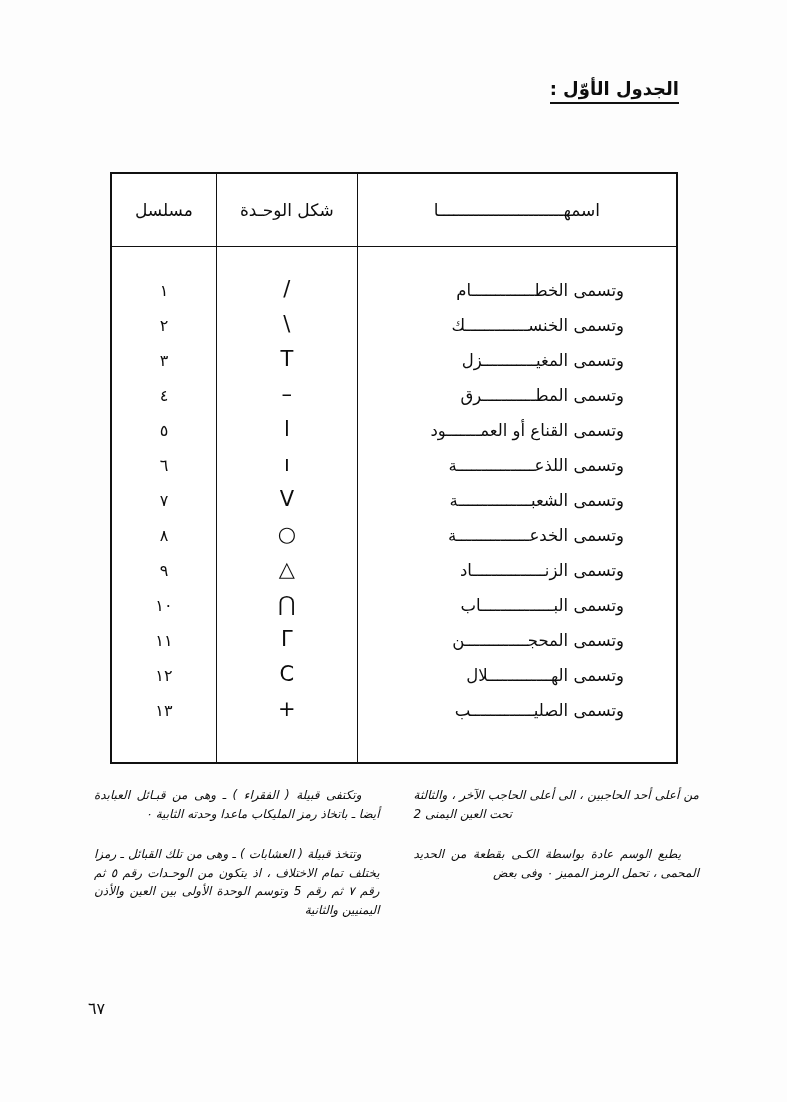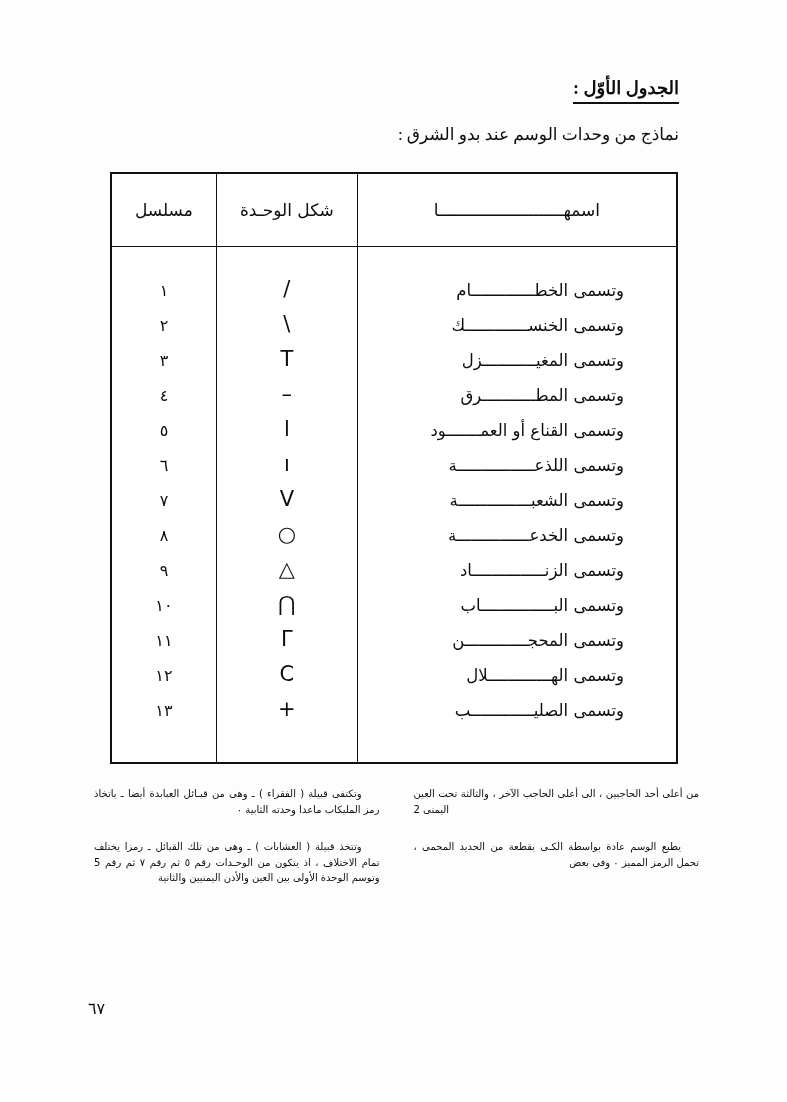--- a/index.html
+++ b/index.html
@@ -15,21 +15,20 @@
   .page{
     position:absolute;inset:0;
     background:#fdfdfd;
   }
 
   
   .heading-area{
     position:absolute;
     top:78px; right:108px; left:108px;
     text-align:right;
-    font-family:Liberation Serif, serif;
   }
   .table-title{
     font-size:18px;
     font-weight:bold;
     letter-spacing:0.5px;
     display:inline-block;
     border-bottom:2px solid #111;
     padding-bottom:2px;
     margin:0 0 0 0;
     line-height:1.2;
@@ -121,26 +120,27 @@
   
   .lower{
     position:absolute;
     top:786px; left:86px; right:88px;
     display:flex;
     flex-direction:row-reverse;
     gap:26px;
   }
   .col{width:50%;}
   .para{
-    font-size:10px;
+    font-size:12px;
     line-height:1.55;
     text-align:justify;
     text-align-last:right;
     direction:rtl;
     margin:0 0 22px 8px;
+    font-style:italic;
   }
   .para.indent{text-indent:18px;}
   .sub-heading{
     font-size:14px;
     font-weight:bold;
     text-align:left;
     direction:rtl;
     margin:0 0 18px 0;
   }
   .col-left .para{ }
@@ -158,21 +158,20 @@
     direction:rtl;
   }
 </style>
 </head>
 <body>
 
 <div class="page">
 
   <div class="heading-area">
     <div class="table-title">الجدول الأوّل :</div>
-    <div class="table-subtitle">نماذج من وحدات الوسم عند بدو الشرق :</div>
   </div>
 
   <div class="marks-table-wrap">
     <table class="marks-table">
       <colgroup>
         <col class="c-name">
           <col class="c-shape">
           <col class="c-serial">
       </colgroup>
       <thead>

